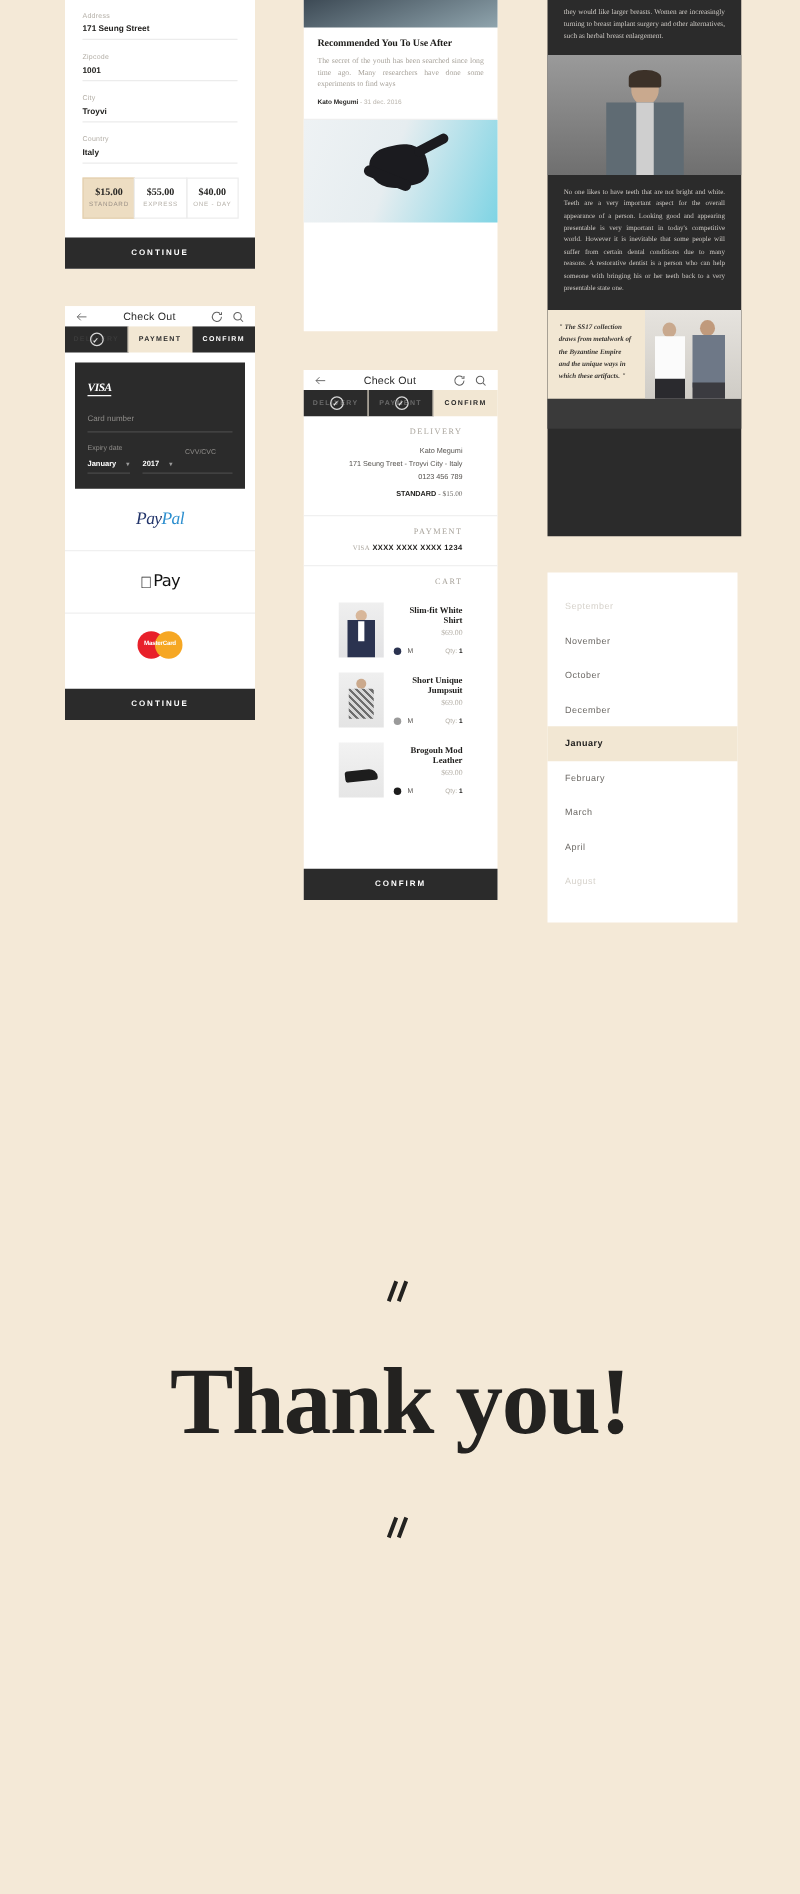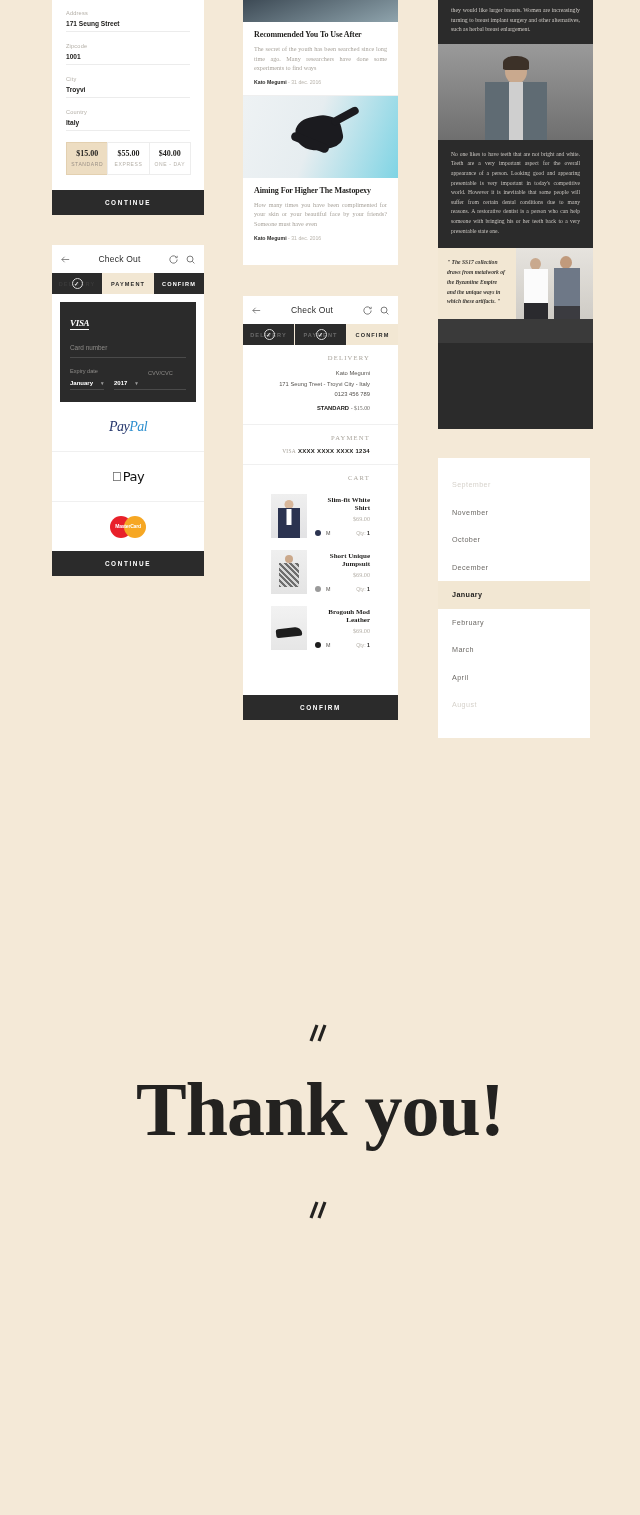--- a/index.html
+++ b/index.html
@@ -7,21 +7,21 @@
     width: 640px; height: 1515px;
     background: #f4e9d7;
     font-family: "Liberation Sans", sans-serif;
     position: relative;
     overflow: hidden;
   }
   .panel { position: absolute; background: #fff; }
 
   
   .appbar {
-    height: 28px; background: #fff;
+    height: 16px; background: #fff;
     display: flex; align-items: center; padding: 0 8px;
     position: relative;
   }
   .appbar .title {
     flex: 1; text-align: center; font-size: 8.5px; color: #2b2b2b;
     letter-spacing: .2px;
   }
   .ic { width: 11px; height: 11px; flex: none; opacity: .8; }
   .ic svg { display: block; width: 100%; height: 100%; }
 
@@ -343,28 +343,20 @@
 
   <div class="photo" style="height:82px;background:linear-gradient(110deg,#eef2f4 0%,#e6edf0 45%,#7fd4e4 100%);position:relative;">
     <div style="position:absolute;left:34%;top:24%;width:46px;height:34px;background:#1b1b1f;
                 border-radius:38% 46% 30% 50%;transform:rotate(-12deg);"></div>
     <div style="position:absolute;left:30%;top:52%;width:40px;height:9px;background:#1b1b1f;
                 border-radius:6px;transform:rotate(22deg);"></div>
     <div style="position:absolute;left:56%;top:20%;width:30px;height:8px;background:#1b1b1f;
                 border-radius:6px;transform:rotate(-28deg);"></div>
   </div>
 
-  <div class="art" style="border-bottom:none">
-    <h3>Aiming For Higher The Mastopexy</h3>
-    <p>How many times you have been complimented for your skin or your beautiful face by your friends? Someone must have even</p>
-    <div class="byline">
-      <b>Kato Megumi</b>
-      <span>- 31 dec. 2016</span>
-    </div>
-  </div>
 </div>
 
 <div class="panel" id="p-confirm">
 
   <div class="appbar">
     <div class="ic">
       <svg viewBox="0 0 24 24" fill="none" stroke="#3a3a3a" stroke-width="1.6">
         <path d="M20 12H4M10 6l-6 6 6 6"></path>
       </svg>
     </div>
@@ -528,19 +520,19 @@
   <div class="mitem">April</div>
   <div class="mitem dim">August</div>
 </div>
 
 <div id="thanks">
   <div class="slash">
     <svg width="26" height="20" viewBox="0 0 26 20">
       <path d="M10 2 L4 18 M18 2 L12 18" stroke="#232220" stroke-width="3.2" fill="none"></path>
     </svg>
   </div>
-  <div class="big" style="margin-top:16px">Thank you!</div>
+  <div class="big" style="margin-top:28px">Thank you!</div>
   <div class="slash" style="margin-top:40px">
     <svg width="26" height="20" viewBox="0 0 26 20">
       <path d="M10 2 L4 18 M18 2 L12 18" stroke="#232220" stroke-width="3.2" fill="none"></path>
     </svg>
   </div>
 </div>
 
 </body></html>

